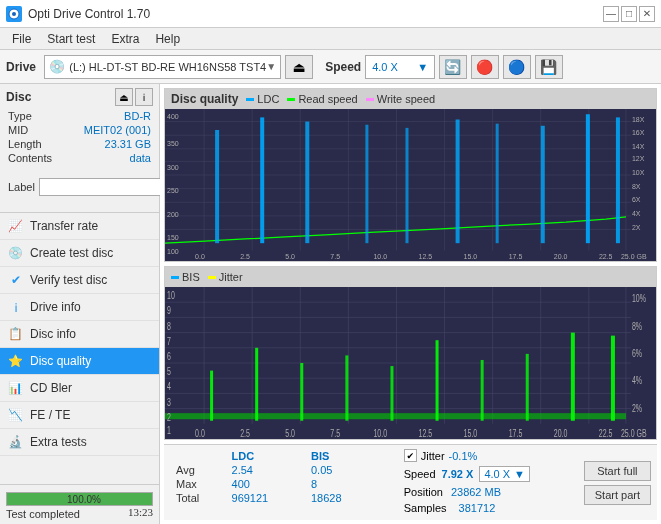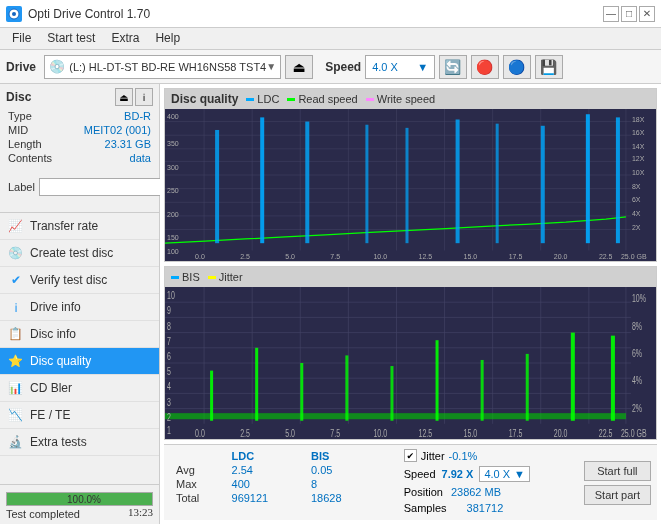--- a/index.html
+++ b/index.html
@@ -15,21 +15,21 @@
     }
     .titlebar-left { display: flex; align-items: center; gap: 6px; }
     .titlebar-icon { width: 16px; height: 16px; background: #2196F3; border-radius: 2px; display: flex; align-items: center; justify-content: center; }
     .titlebar-title { font-size: 12px; font-weight: normal; color: #333; }
     .titlebar-controls { display: flex; gap: 2px; }
     .titlebar-btn { width: 16px; height: 16px; background: none; border: 1px solid #aaa; cursor: pointer; font-size: 10px; display: flex; align-items: center; justify-content: center; color: #555; }
 
     
     .menubar {
       background: #f0f0f0;
-      display: flex; align-items: flex-end;
+      display: flex; align-items: center;
       padding: 2px 4px;
       border-bottom: 1px solid #ccc;
       height: 22px;
     }
     .menubar-item { padding: 2px 8px; cursor: pointer; font-size: 12px; color: #333; }
 
     
     .toolbar {
       background: #f5f5f5;
       display: flex; align-items: center;
@@ -487,21 +487,21 @@
             <span>4.0 X</span>
             <span>▼</span>
           </div>
         </div>
         <div class="position-row">
           <span>Position</span>
           <span style="color:#0070c0; margin-left:4px;">23862 MB</span>
         </div>
         <div class="position-row">
           <span>Samples</span>
-          <span style="color:#0070c0; margin-left:16px;">381712</span>
+          <span style="color:#0070c0; margin-left:8px;">381712</span>
         </div>
       </div>
 
       <div class="start-btns" style="padding: 8px 6px; justify-content: center; display:flex; flex-direction:column; gap:4px;">
         <button class="start-btn">Start full</button>
         <button class="start-btn">Start part</button>
       </div>
     </div>
 
   </div>

